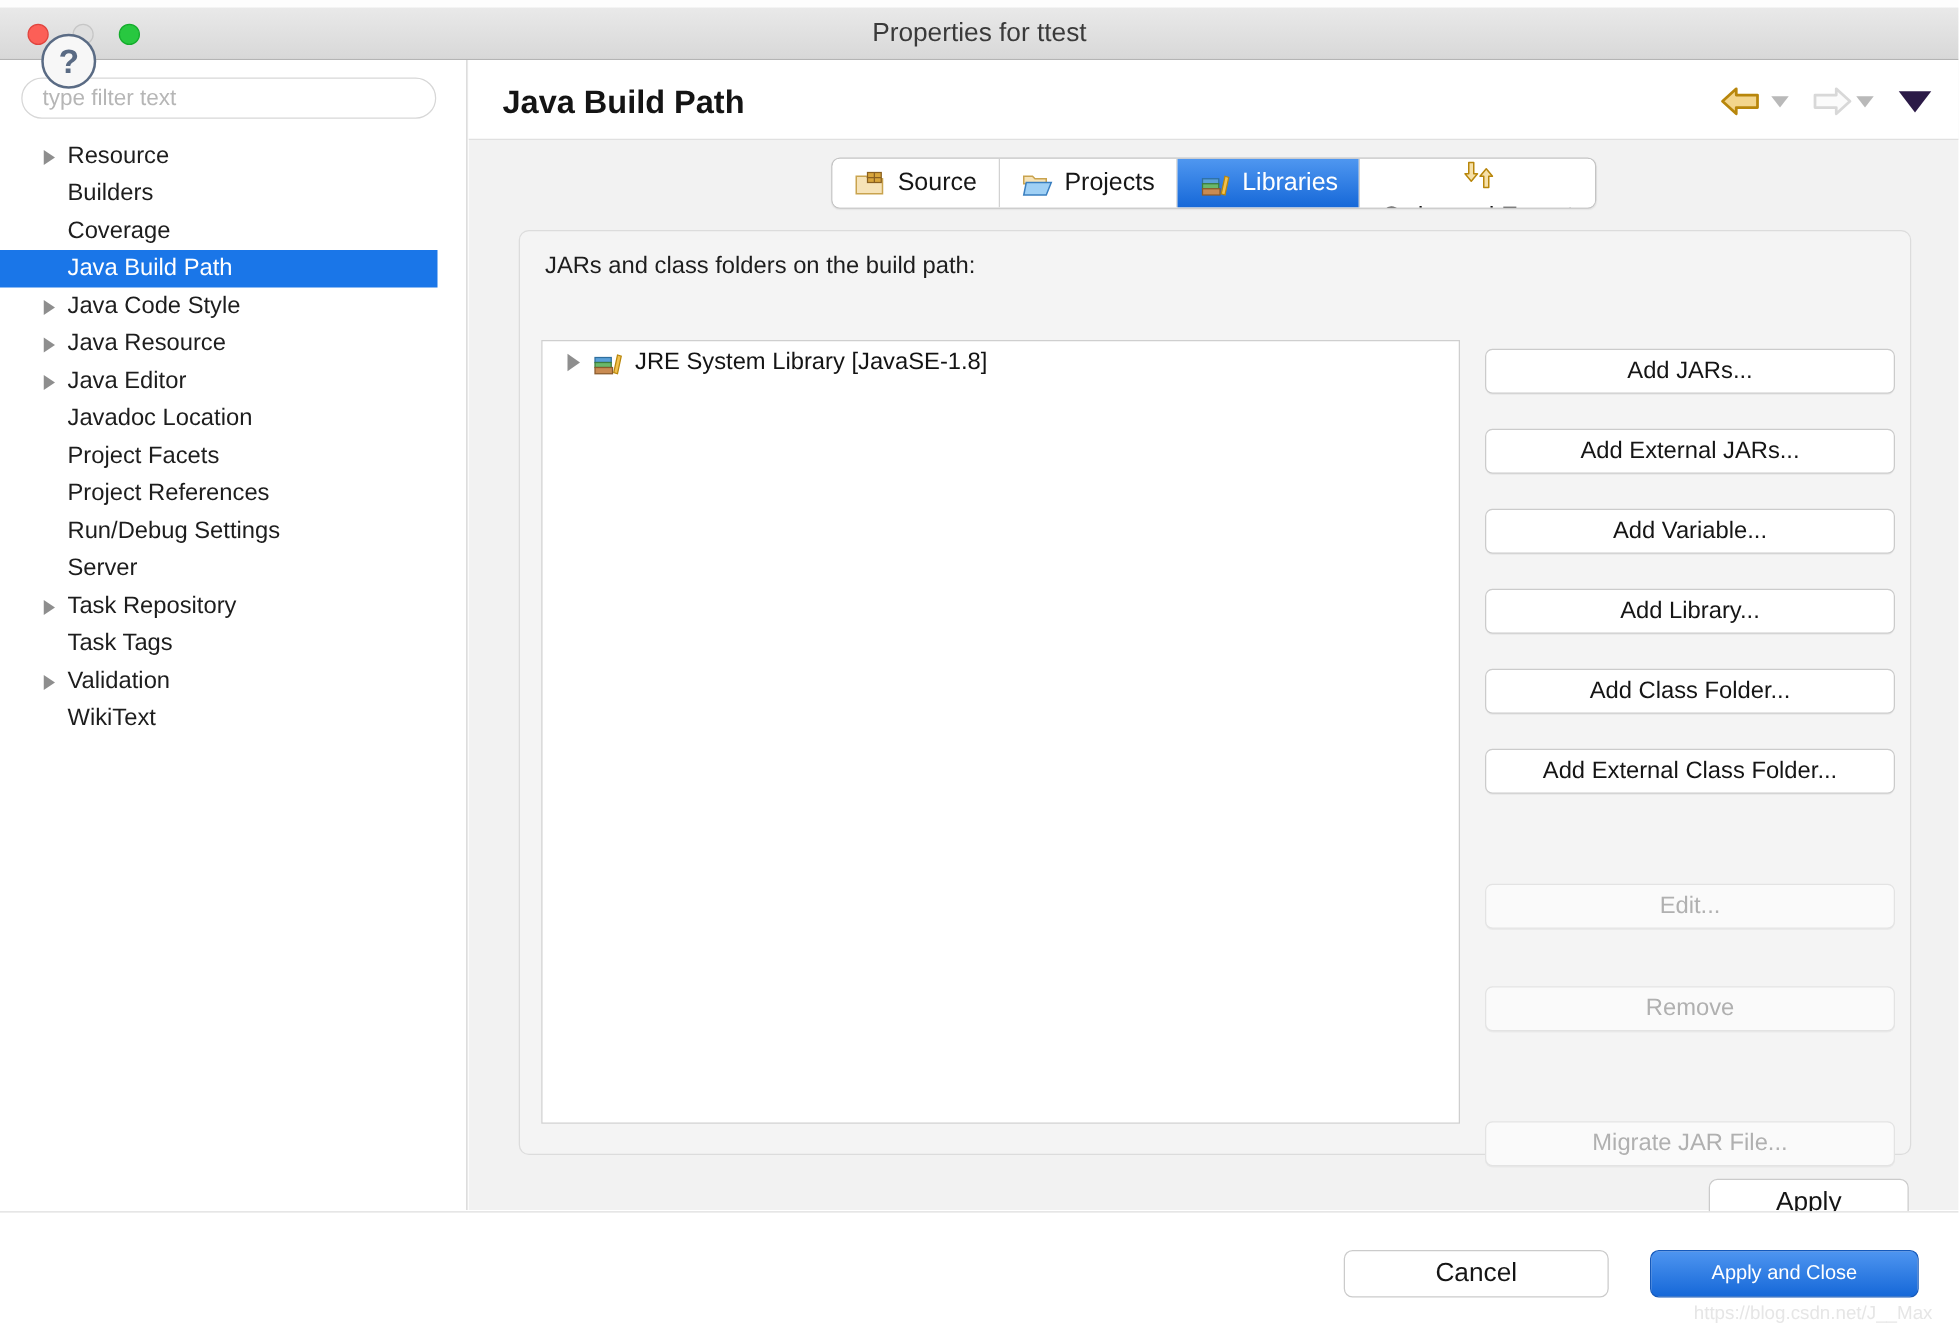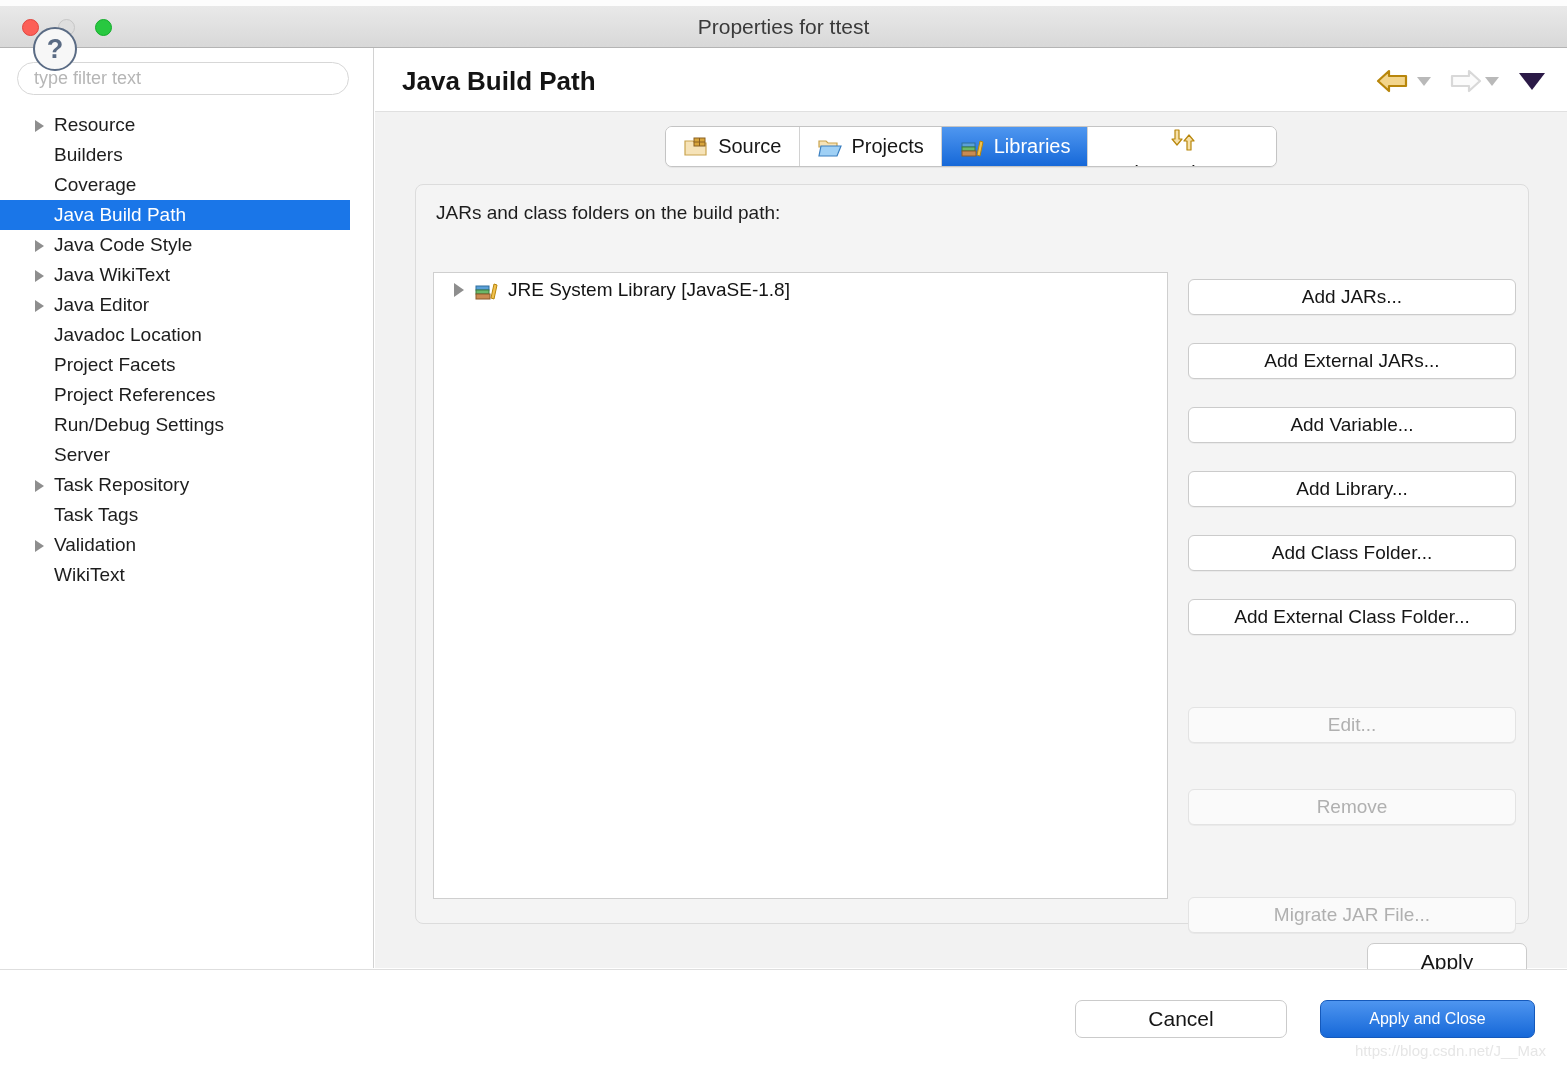--- a/index.html
+++ b/index.html
@@ -383,21 +383,21 @@
   <div class="content">
 
     <div class="sidebar">
       <input class="filter-input" type="text" placeholder="type filter text" style="">
       <div class="tree" id="tree">
           <div class="tree-item"><span class="tree-arrow"></span><span>Resource</span></div>
           <div class="tree-item"><span>Builders</span></div>
           <div class="tree-item"><span>Coverage</span></div>
           <div class="tree-item selected"><span>Java Build Path</span></div>
           <div class="tree-item"><span class="tree-arrow"></span><span>Java Code Style</span></div>
-          <div class="tree-item"><span class="tree-arrow"></span><span>Java WikiText</span></div>
+          <div class="tree-item"><span class="tree-arrow"></span><span>Java Resource</span></div>
           <div class="tree-item"><span class="tree-arrow"></span><span>Java Editor</span></div>
           <div class="tree-item"><span>Javadoc Location</span></div>
           <div class="tree-item"><span>Project Facets</span></div>
           <div class="tree-item"><span>Project References</span></div>
           <div class="tree-item"><span>Run/Debug Settings</span></div>
           <div class="tree-item"><span>Server</span></div>
           <div class="tree-item"><span class="tree-arrow"></span><span>Task Repository</span></div>
           <div class="tree-item"><span>Task Tags</span></div>
           <div class="tree-item"><span class="tree-arrow"></span><span>Validation</span></div>
           <div class="tree-item"><span>WikiText</span></div>

